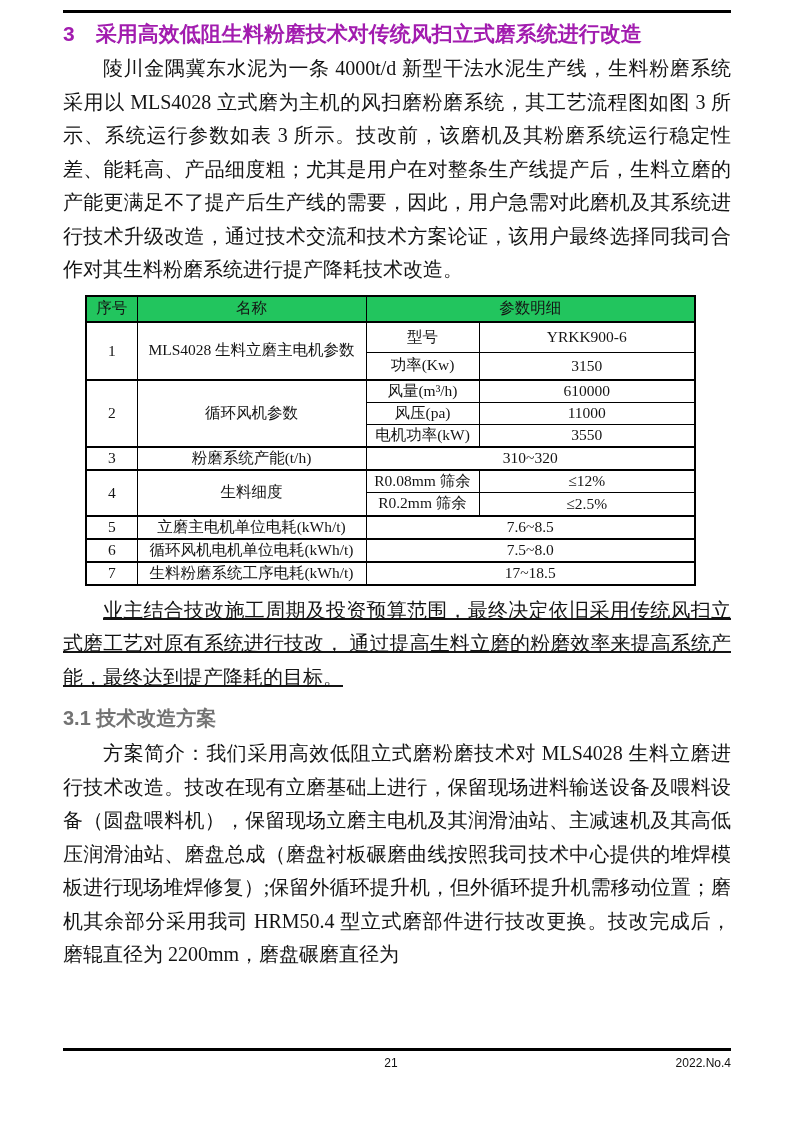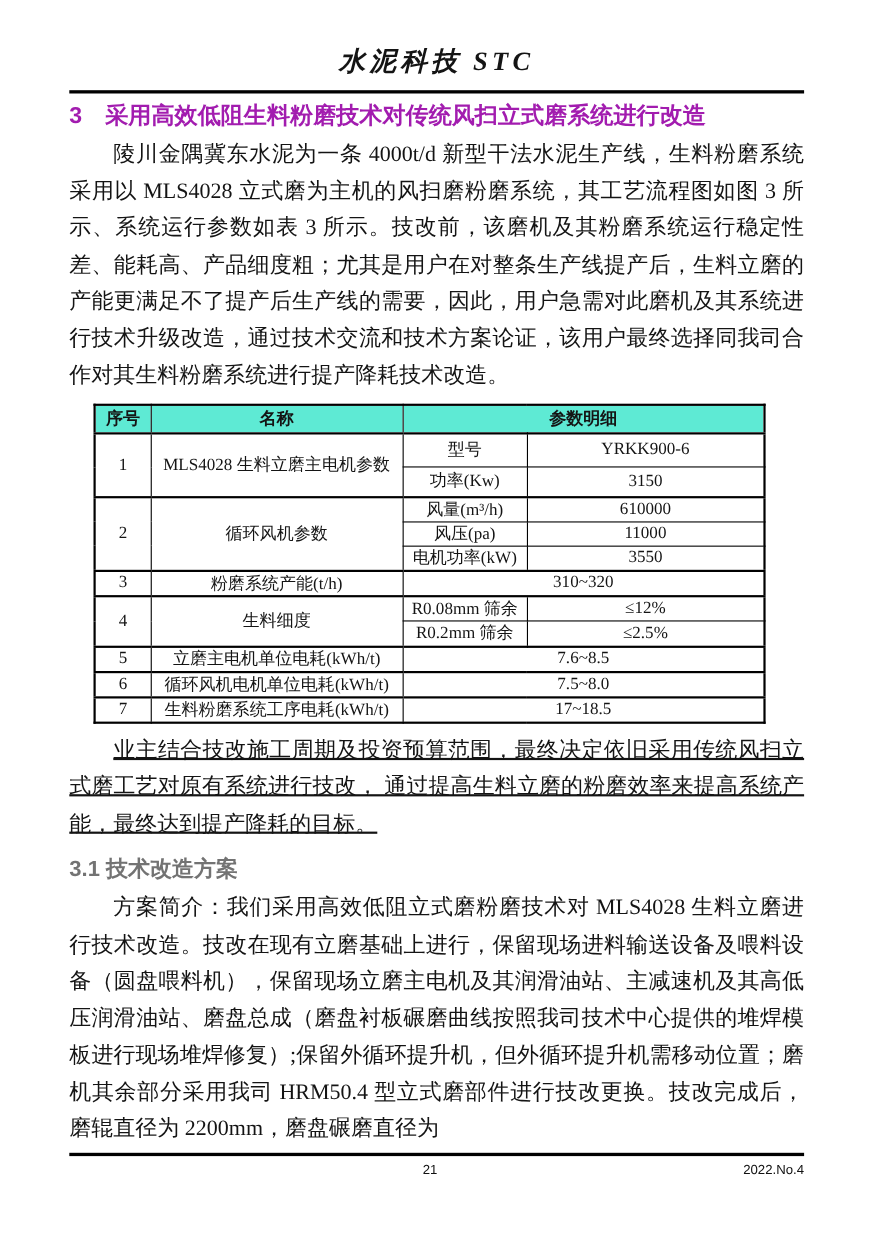--- a/index.html
+++ b/index.html
@@ -36,21 +36,21 @@
   table.params {
     margin:8px 0 0 22px; width:609px; table-layout:fixed;
     border-collapse:collapse; border:2px solid #000;
     font-size:15.5px; text-align:center;
   }
   table.params td, table.params th {
     border:1px solid #000; padding:0 1px; vertical-align:middle;
     font-weight:normal; overflow:hidden;
   }
   tr.thead { height:26px; }
-  tr.thead th { background:#5eead4; font-weight:bold; border-bottom:2px solid #000; }
+  tr.thead th { background:#22c55e; font-weight:normal; border-bottom:2px solid #000; }
   tr.grp > td { border-top:2px solid #000; }
   tr.t1 { height:31px; }
   tr.t2 { height:27px; }
   tr.std { height:22px; }
   tr.fine { height:23px; }
 
   h2.sub {
     margin-top:11px; font-family:"Liberation Sans", sans-serif;
     font-size:20px; font-weight:bold; line-height:27px; color:#737373;
   }
@@ -62,21 +62,20 @@
   }
   .page-number { display:block; text-align:center; }
   .issue { position:absolute; right:0; top:0; }
 </style>
 </head>
 <body>
 
 <div class="page">
   <div class="content">
 
-    <div class="journal-title">水泥科技 STC</div>
     <div class="header-rule"></div>
 
     <h1 class="section">3　采用高效低阻生料粉磨技术对传统风扫立式磨系统进行改造</h1>
 
     <p class="body" id="p1">陵川金隅冀东水泥为一条 4000t/d 新型干法水泥生产线，生料粉磨系统采用以 MLS4028 立式磨为主机的风扫磨粉磨系统，其工艺流程图如图 3 所示、系统运行参数如表 3 所示。技改前，该磨机及其粉磨系统运行稳定性差、能耗高、产品细度粗；尤其是用户在对整条生产线提产后，生料立磨的产能更满足不了提产后生产线的需要，因此，用户急需对此磨机及其系统进行技术升级改造，通过技术交流和技术方案论证，该用户最终选择同我司合作对其生料粉磨系统进行提产降耗技术改造。</p>
 
 
     <table class="params">
       <colgroup>
         <col style="width:51px">

